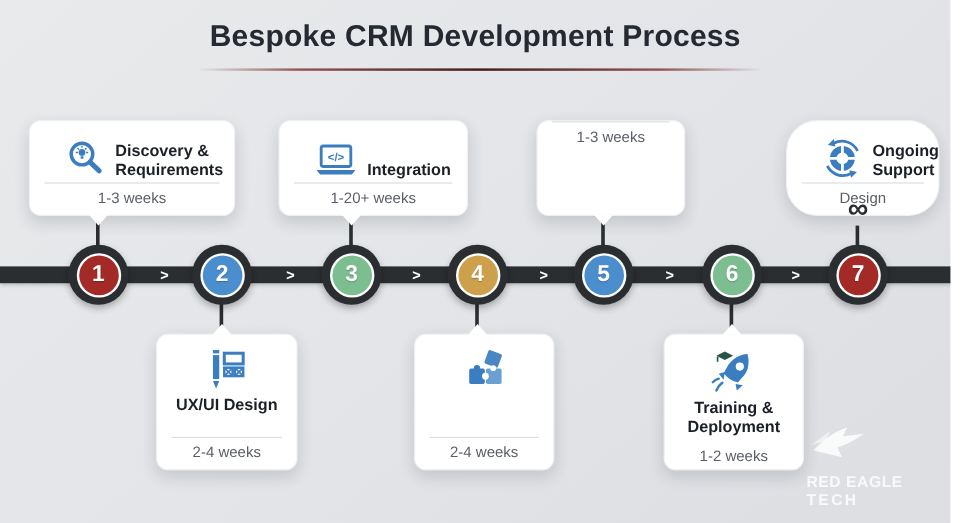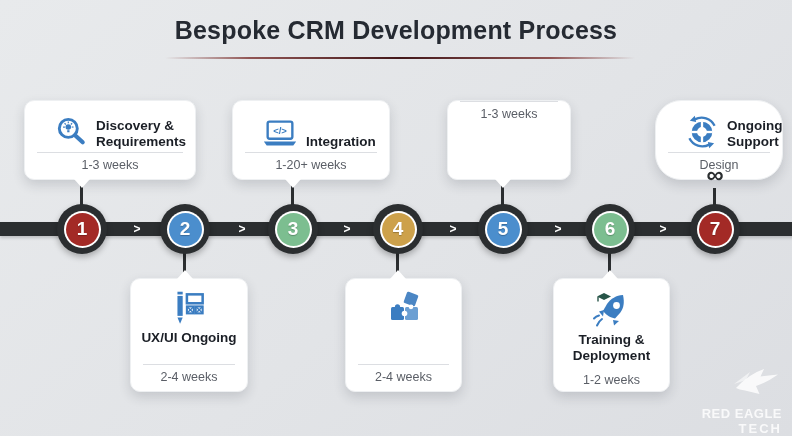--- a/index.html
+++ b/index.html
@@ -69,21 +69,21 @@
     position:absolute; top:270px; width:0; height:0; z-index:5;
     border-left:8px solid transparent; border-right:8px solid transparent;
     border-bottom:9px solid #ffffff;
   }
   .infinity {
     position:absolute; left:701px; top:163px; width:28px; z-index:6;
     text-align:center; font-size:24px; font-weight:bold; color:#2b2e30; line-height:1;
   }
   
   .logo {
-    position:absolute; right:10px; bottom:0; width:110px; text-align:right;
+    position:absolute; right:10px; bottom:12px; width:110px; text-align:left;
     color:rgba(255,255,255,.82); z-index:2;
   }
   .logo .l1 { font-size:13px; font-weight:bold; letter-spacing:.5px; }
   .logo .l2 { font-size:13px; font-weight:bold; letter-spacing:2px; }
 </style>
 </head>
 <body>
 
 <div class="canvas">
 
@@ -218,21 +218,21 @@
           <rect x="26.4" y="17.5" width="6.6" height="6.6"></rect>
         </g>
         <g stroke="#3b7dc1" stroke-width="1.4">
           <line x1="18.5" y1="18" x2="24.1" y2="23.6"></line>
             <line x1="24.1" y1="18" x2="18.5" y2="23.6"></line>
           <line x1="26.9" y1="18" x2="32.5" y2="23.6"></line>
             <line x1="32.5" y1="18" x2="26.9" y2="23.6"></line>
         </g>
       </svg>
     </div>
-    <div class="card-title">UX/UI Ongoing</div>
+    <div class="card-title">UX/UI Design</div>
     <div class="divider"></div>
     <div class="duration">2-4 weeks</div>
   </div>
 
   <div class="card card-bottom" style="left:345px;width:117px;">
     <div class="icon-wrap">
       <svg width="44" height="42" viewBox="0 0 44 40">
         <rect x="23" y="4" width="12" height="12" rx="1.5" fill="#4b86c4" transform="rotate(20 29 10)"></rect>
         <rect x="9" y="18" width="13" height="13" rx="1.5" fill="#3b7dc1"></rect>
         <rect x="23" y="18" width="13" height="13" rx="1.5" fill="#6b9fd3"></rect>

